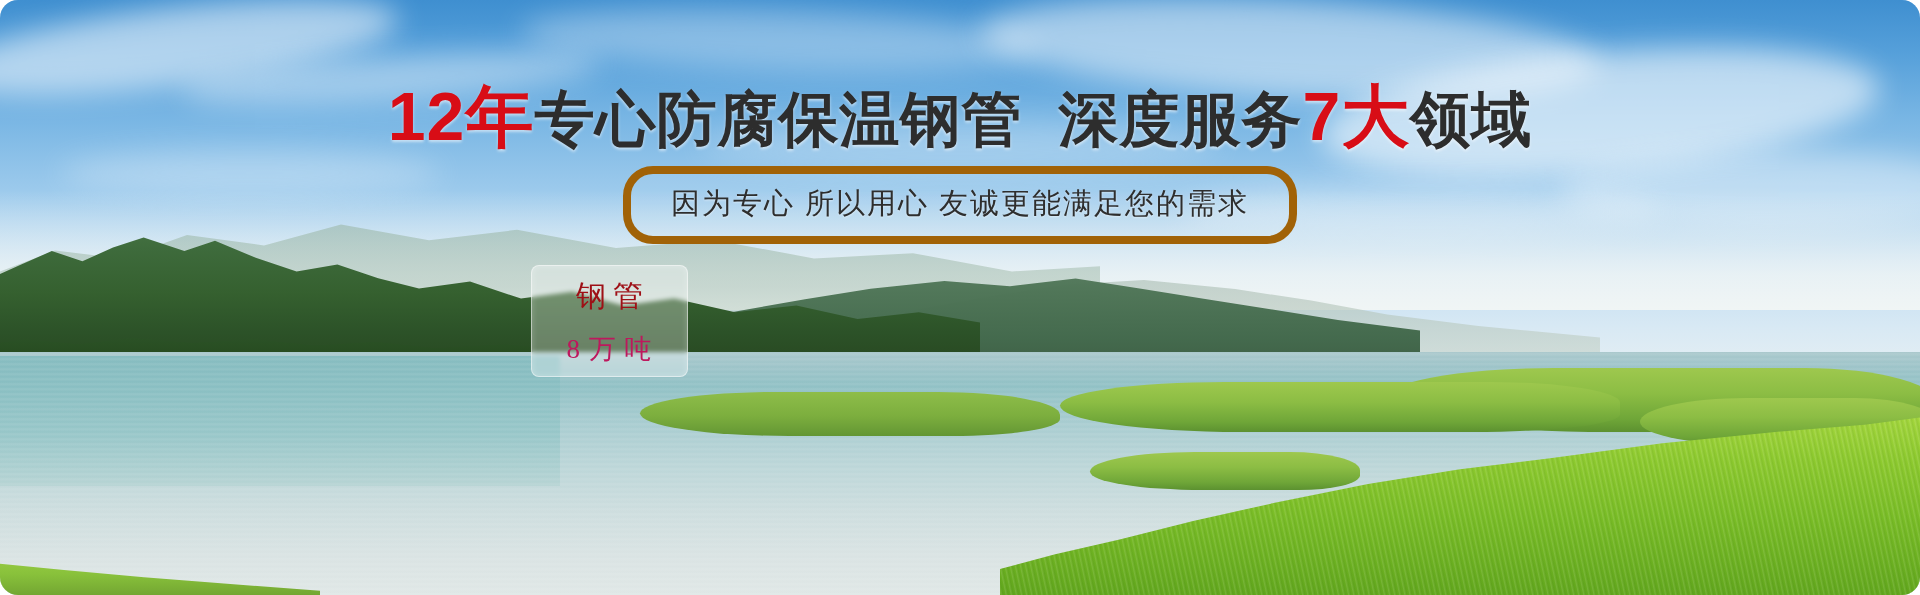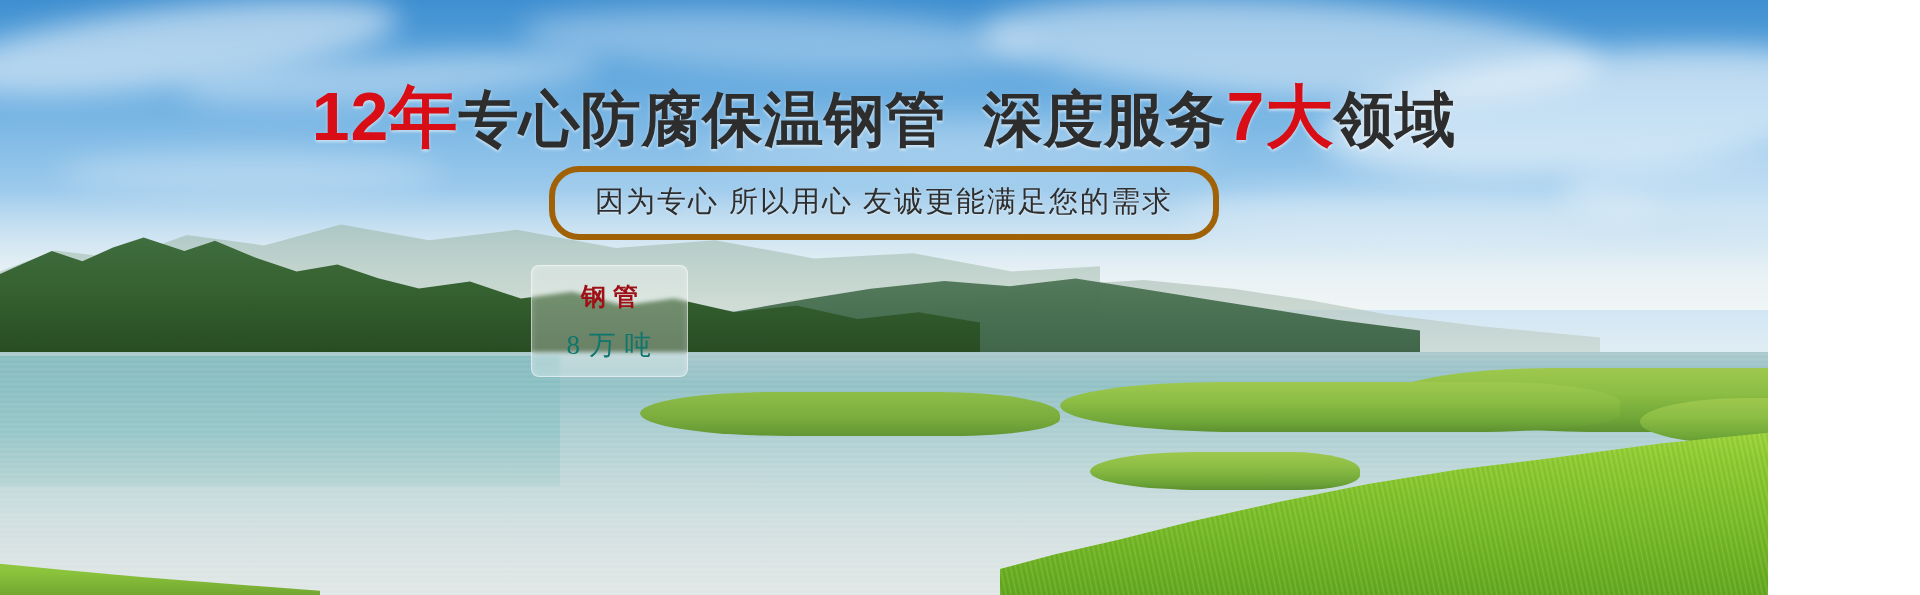--- a/index.html
+++ b/index.html
@@ -3,25 +3,26 @@
 <meta charset="utf-8">
 <title>Banner</title>
 <style>
   html, body {
     margin: 0;
     padding: 0;
     background: #ffffff;
   }
   #banner {
     position: relative;
-    width: 1768px;
+    width: 1920px;
     height: 595px;
     overflow: hidden;
     font-family: "Liberation Sans", "DejaVu Sans", sans-serif;
     background: #bcd9ef;
+    border-radius: 18px;
   }
 
   
   .layer { position: absolute; left: 0; top: 0; width: 100%; height: 100%; }
 
   .sky {
     background: linear-gradient(to bottom,
       #3f8fd0 0%,
       #56a0da 9%,
       #79b6e4 20%,
@@ -193,21 +194,21 @@
   .headline .hl-gap { display: inline-block; width: 36px; }
 
   .subtitle-wrap {
     position: absolute;
     left: 0; right: 0;
     top: 166px;
     display: flex;
     justify-content: center;
   }
   .subtitle {
-    border: 6px solid #a16207;
+    border: 8px solid #a16207;
     border-radius: 30px;
     padding: 10px 40px 12px;
     font-size: 29px;
     color: #2e2e2e;
     letter-spacing: 2px;
     white-space: nowrap;
     background: rgba(255,255,255,0.06);
     text-shadow: 0 1px 2px rgba(255,255,255,0.5);
   }
 
@@ -225,31 +226,31 @@
     background: rgba(255,255,255,0.30);
     border: 1px solid rgba(255,255,255,0.55);
     backdrop-filter: blur(2px);
     display: flex;
     flex-direction: column;
     align-items: center;
     justify-content: center;
     box-shadow: 0 1px 6px rgba(255,255,255,0.25) inset;
   }
   .stat-label {
-    font-size: 25px;
+    font-size: 30px;
     color: #9e1016;
     letter-spacing: 7px;
     text-indent: 7px;
     margin-bottom: 14px;
     font-family: "Liberation Serif", "DejaVu Serif", serif;
-    font-weight: 700;
+    font-weight: 400;
   }
   .stat-value {
     font-size: 27px;
-    color: #0f766e;
+    color: #be185d;
     letter-spacing: 1px;
     font-family: "Liberation Serif", "DejaVu Serif", serif;
     font-weight: 400;
   }
   .stat-value sup {
     font-size: 0.58em;
     vertical-align: super;
     line-height: 0;
   }
 </style>

